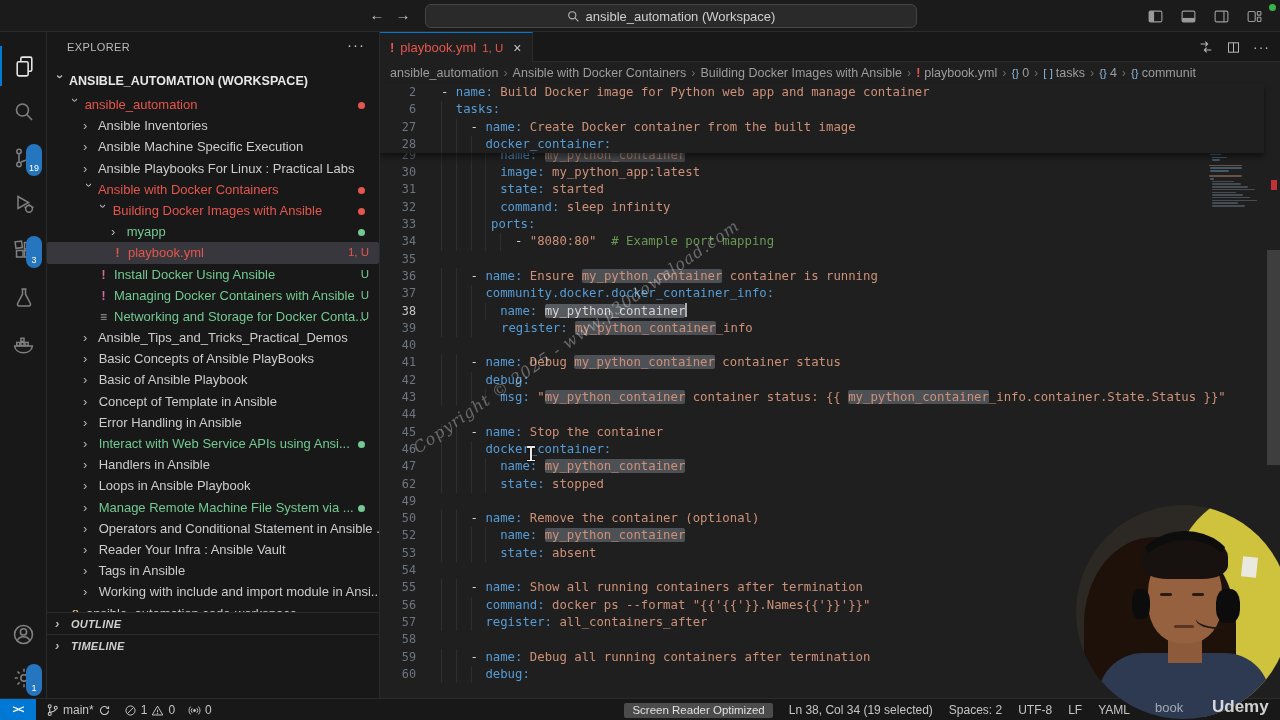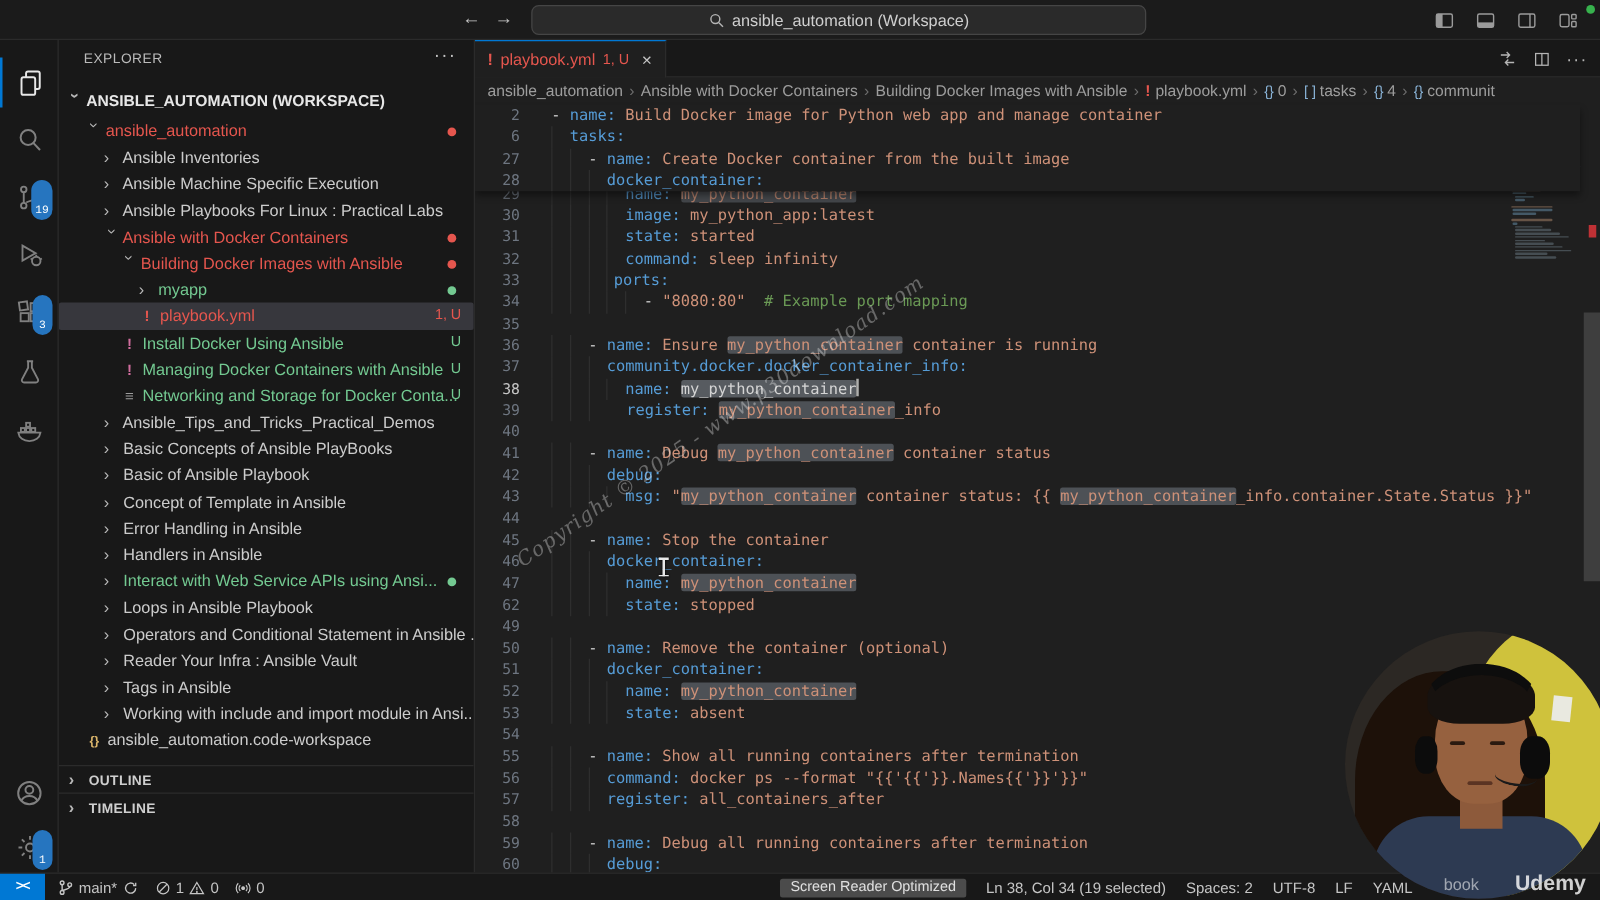--- a/index.html
+++ b/index.html
@@ -18,21 +18,21 @@
   .ticon { width:24px; height:24px; display:flex; align-items:center; justify-content:center; color:#9b9b9b; }
   #rec-dot { position:absolute; right:4px; top:4px; width:7px; height:7px; border-radius:50%; background:#37b24d; }
 
   
   #activitybar { position:absolute; left:0; top:32px; width:47px; height:666px;
     background:#181818; border-right:1px solid #2b2b2b; z-index:15; }
   .aicon { position:absolute; left:0; width:47px; height:40px; display:flex;
     align-items:center; justify-content:center; color:#808080; }
   .aicon.active { color:#e7e7e7; border-left:2px solid #0078d4; }
   .abadge { position:absolute; right:5px; bottom:2px; min-width:16px; height:19px; border-radius:9px;
-    background:#2675bf; color:#fff; font-size:9px; line-height:16px; text-align:center; padding:16px 3px;font-family:Liberation Mono, monospace; }
+    background:#2675bf; color:#fff; font-size:9px; line-height:16px; text-align:center; padding:16px 3px; }
 
   
   #sidebar { position:absolute; left:47px; top:32px; width:333px; height:666px;
     background:#181818; border-right:1px solid #2b2b2b; z-index:10; overflow:hidden; }
   #expl-header { position:absolute; left:0; top:0; width:100%; height:30px; }
   #expl-header .t { position:absolute; left:20px; top:9px; font-size:11px; color:#bbbbbb; letter-spacing:.4px; }
   #expl-header .more { position:absolute; right:14px; top:4px; color:#c5c5c5; font-size:15px; letter-spacing:1px; }
   #ws-title { position:absolute; left:0; top:38px; width:100%; height:22px; line-height:22px;
     font-size:12.5px; font-weight:bold; color:#e7e7e7; }
   #ws-title .chev { margin:0 4px 0 6px; }
@@ -40,21 +40,21 @@
   .trow { position:relative; height:21.2px; line-height:21.2px; font-size:13px; white-space:nowrap;
     color:#cccccc; overflow:hidden; }
   .trow.sel { background:#37373d; }
   .chev { display:inline-block; width:12px; color:#b8b8b8; font-size:13px; transform-origin:55% 50%; }
   .chev.open { transform:rotate(90deg); }
   .fi { display:inline-block; width:13px; text-align:center; margin-right:4px; font-size:12px; font-weight:bold; }
   .c-red { color:#e5564e; } .c-green { color:#73c991; } .c-def { color:#cccccc; }
   .dot { position:absolute; right:14px; top:8px; width:7px; height:7px; border-radius:50%; }
   .tbadge { position:absolute; right:10px; font-size:11.5px; }
   .panelrow { position:absolute; left:0; width:100%; height:22px; line-height:22px; border-top:1px solid #2b2b2b;
-    font-size:11px; font-weight:bold; color:#cfcfcf; letter-spacing:.3px; background:#181818; }
+    font-size:11px; font-weight:bold; color:#cfcfcf; letter-spacing:.3px; background:#181818;font-style:italic; }
   .panelrow .chev { margin:0 4px 0 8px; }
 
   
   #editor { position:absolute; left:380px; top:32px; width:900px; height:666px; background:#1f1f1f; }
   #tabbar { position:absolute; left:0; top:0; width:100%; height:30px; background:#181818; border-bottom:1px solid #2b2b2b; }
   #tab { position:absolute; left:0; top:0; height:30px; padding:0 10px; background:#1f1f1f;
     border-top:1.5px solid #0078d4; border-right:1px solid #2b2b2b;
     display:flex; align-items:center; gap:6px; font-size:13px; color:#e5564e; }
   #tab .close { color:#c5c5c5; font-size:14px; margin-left:4px; }
   #tab-actions { position:absolute; right:10px; top:0; height:30px; display:flex; align-items:center; gap:12px; color:#b5b5b5; }
@@ -265,23 +265,24 @@
       <div class="trow" style="padding-left: 64px;"><span class="chev">›</span> <span class="c-green">myapp</span><span class="dot" style="background: rgb(115, 201, 145);"></span></div>
       <div class="trow sel" style="padding-left: 64px;"><span class="fi" style="color: rgb(229, 86, 78);">!</span><span class="c-red">playbook.yml</span><span class="tbadge c-red">1, U</span></div>
       <div class="trow" style="padding-left: 50px;"><span class="fi" style="color: rgb(209, 109, 158);">!</span><span class="c-green">Install Docker Using Ansible</span><span class="tbadge c-green">U</span></div>
       <div class="trow" style="padding-left: 50px;"><span class="fi" style="color: rgb(209, 109, 158);">!</span><span class="c-green">Managing Docker Containers with Ansible</span><span class="tbadge c-green">U</span></div>
       <div class="trow" style="padding-left: 50px;"><span class="fi" style="color: rgb(157, 157, 157);">≡</span><span class="c-green">Networking and Storage for Docker Conta...</span><span class="tbadge c-green">U</span></div>
       <div class="trow" style="padding-left: 36px;"><span class="chev">›</span> <span class="c-def">Ansible_Tips_and_Tricks_Practical_Demos</span></div>
       <div class="trow" style="padding-left: 36px;"><span class="chev">›</span> <span class="c-def">Basic Concepts of Ansible PlayBooks</span></div>
       <div class="trow" style="padding-left: 36px;"><span class="chev">›</span> <span class="c-def">Basic of Ansible Playbook</span></div>
       <div class="trow" style="padding-left: 36px;"><span class="chev">›</span> <span class="c-def">Concept of Template in Ansible</span></div>
       <div class="trow" style="padding-left: 36px;"><span class="chev">›</span> <span class="c-def">Error Handling in Ansible</span></div>
+      <div class="trow" style="padding-left: 36px;"><span class="chev">›</span> <span class="c-green">Interact with Web Service APIs using Ansi...</span><span class="dot" style="background: rgb(115, 201, 145);"></span></div>
       <div class="trow" style="padding-left: 36px;"><span class="chev">›</span> <span class="c-def">Handlers in Ansible</span></div>
-      <div class="trow" style="padding-left: 36px;"><span class="chev">›</span> <span class="c-green">Interact with Web Service APIs using Ansi...</span><span class="dot" style="background: rgb(115, 201, 145);"></span></div>
       <div class="trow" style="padding-left: 36px;"><span class="chev">›</span> <span class="c-def">Loops in Ansible Playbook</span></div>
+      <div class="trow" style="padding-left: 36px;"><span class="chev">›</span> <span class="c-green">Manage Remote Machine File System via ...</span><span class="dot" style="background: rgb(115, 201, 145);"></span></div>
       <div class="trow" style="padding-left: 36px;"><span class="chev">›</span> <span class="c-def">Operators and Conditional Statement in Ansible ...</span></div>
       <div class="trow" style="padding-left: 36px;"><span class="chev">›</span> <span class="c-def">Reader Your Infra : Ansible Vault</span></div>
       <div class="trow" style="padding-left: 36px;"><span class="chev">›</span> <span class="c-def">Tags in Ansible</span></div>
       <div class="trow" style="padding-left: 36px;"><span class="chev">›</span> <span class="c-def">Working with include and import module in Ansi...</span></div>
       <div class="trow" style="padding-left: 22px;"><span class="fi" style="color: rgb(219, 182, 107); font-size: 10px;">{}</span><span class="c-def">ansible_automation.code-workspace</span></div>
     </div>
   <div class="panelrow" style="bottom:64px">
     <span class="chev">›</span><span>OUTLINE</span>
   </div>
   <div class="panelrow" style="bottom:42px">
@@ -340,21 +341,20 @@
         <div class="cl"><span class="ln">41</span><span class="lc" style="padding-left: 29.6px;"><span class="guide" style="left: 0px;"></span><span class="guide" style="left: 14.8px;"></span><span class="tp">- </span><span class="tk">name:</span><span class="ts"> Debug </span><span class="ts hl">my_python_container</span><span class="ts"> container status</span></span></div>
         <div class="cl"><span class="ln">42</span><span class="lc" style="padding-left: 44.4px;"><span class="guide" style="left: 0px;"></span><span class="guide" style="left: 14.8px;"></span><span class="guide" style="left: 29.6px;"></span><span class="tk">debug:</span></span></div>
         <div class="cl"><span class="ln">43</span><span class="lc" style="padding-left: 59.2px;"><span class="guide" style="left: 0px;"></span><span class="guide" style="left: 14.8px;"></span><span class="guide" style="left: 29.6px;"></span><span class="guide" style="left: 44.4px;"></span><span class="tk">msg:</span><span class="ts"> "</span><span class="ts hl">my_python_container</span><span class="ts"> container status: {{ </span><span class="ts hl">my_python_container</span><span class="ts">_info.container.State.Status }}"</span></span></div>
         <div class="cl"><span class="ln">44</span><span class="lc" style="padding-left: 0px;"></span></div>
         <div class="cl"><span class="ln">45</span><span class="lc" style="padding-left: 29.6px;"><span class="guide" style="left: 0px;"></span><span class="guide" style="left: 14.8px;"></span><span class="tp">- </span><span class="tk">name:</span><span class="ts"> Stop the container</span></span></div>
         <div class="cl"><span class="ln">46</span><span class="lc" style="padding-left: 44.4px;"><span class="guide" style="left: 0px;"></span><span class="guide" style="left: 14.8px;"></span><span class="guide" style="left: 29.6px;"></span><span class="tk">docker_container:</span></span></div>
         <div class="cl"><span class="ln">47</span><span class="lc" style="padding-left: 59.2px;"><span class="guide" style="left: 0px;"></span><span class="guide" style="left: 14.8px;"></span><span class="guide" style="left: 29.6px;"></span><span class="guide" style="left: 44.4px;"></span><span class="tk">name:</span><span class="ts"> </span><span class="ts hl">my_python_container</span></span></div>
         <div class="cl"><span class="ln">62</span><span class="lc" style="padding-left: 59.2px;"><span class="guide" style="left: 0px;"></span><span class="guide" style="left: 14.8px;"></span><span class="guide" style="left: 29.6px;"></span><span class="guide" style="left: 44.4px;"></span><span class="tk">state:</span><span class="ts"> stopped</span></span></div>
         <div class="cl"><span class="ln">49</span><span class="lc" style="padding-left: 0px;"></span></div>
         <div class="cl"><span class="ln">50</span><span class="lc" style="padding-left: 29.6px;"><span class="guide" style="left: 0px;"></span><span class="guide" style="left: 14.8px;"></span><span class="tp">- </span><span class="tk">name:</span><span class="ts"> Remove the container (optional)</span></span></div>
-        <div class="cl"><span class="ln">51</span><span class="lc" style="padding-left: 44.4px;"><span class="guide" style="left: 0px;"></span><span class="guide" style="left: 14.8px;"></span><span class="guide" style="left: 29.6px;"></span><span class="tk">docker_container:</span></span></div>
         <div class="cl"><span class="ln">52</span><span class="lc" style="padding-left: 59.2px;"><span class="guide" style="left: 0px;"></span><span class="guide" style="left: 14.8px;"></span><span class="guide" style="left: 29.6px;"></span><span class="guide" style="left: 44.4px;"></span><span class="tk">name:</span><span class="ts"> </span><span class="ts hl">my_python_container</span></span></div>
         <div class="cl"><span class="ln">53</span><span class="lc" style="padding-left: 59.2px;"><span class="guide" style="left: 0px;"></span><span class="guide" style="left: 14.8px;"></span><span class="guide" style="left: 29.6px;"></span><span class="guide" style="left: 44.4px;"></span><span class="tk">state:</span><span class="ts"> absent</span></span></div>
         <div class="cl"><span class="ln">54</span><span class="lc" style="padding-left: 0px;"></span></div>
         <div class="cl"><span class="ln">55</span><span class="lc" style="padding-left: 29.6px;"><span class="guide" style="left: 0px;"></span><span class="guide" style="left: 14.8px;"></span><span class="tp">- </span><span class="tk">name:</span><span class="ts"> Show all running containers after termination</span></span></div>
         <div class="cl"><span class="ln">56</span><span class="lc" style="padding-left: 44.4px;"><span class="guide" style="left: 0px;"></span><span class="guide" style="left: 14.8px;"></span><span class="guide" style="left: 29.6px;"></span><span class="tk">command:</span><span class="ts"> docker ps --format "{{'{{'}}.Names{{'}}'}}"</span></span></div>
         <div class="cl"><span class="ln">57</span><span class="lc" style="padding-left: 44.4px;"><span class="guide" style="left: 0px;"></span><span class="guide" style="left: 14.8px;"></span><span class="guide" style="left: 29.6px;"></span><span class="tk">register:</span><span class="ts"> all_containers_after</span></span></div>
         <div class="cl"><span class="ln">58</span><span class="lc" style="padding-left: 0px;"></span></div>
         <div class="cl"><span class="ln">59</span><span class="lc" style="padding-left: 29.6px;"><span class="guide" style="left: 0px;"></span><span class="guide" style="left: 14.8px;"></span><span class="tp">- </span><span class="tk">name:</span><span class="ts"> Debug all running containers after termination</span></span></div>
         <div class="cl"><span class="ln">60</span><span class="lc" style="padding-left: 44.4px;"><span class="guide" style="left: 0px;"></span><span class="guide" style="left: 14.8px;"></span><span class="guide" style="left: 29.6px;"></span><span class="tk">debug:</span></span></div>
       </div>

